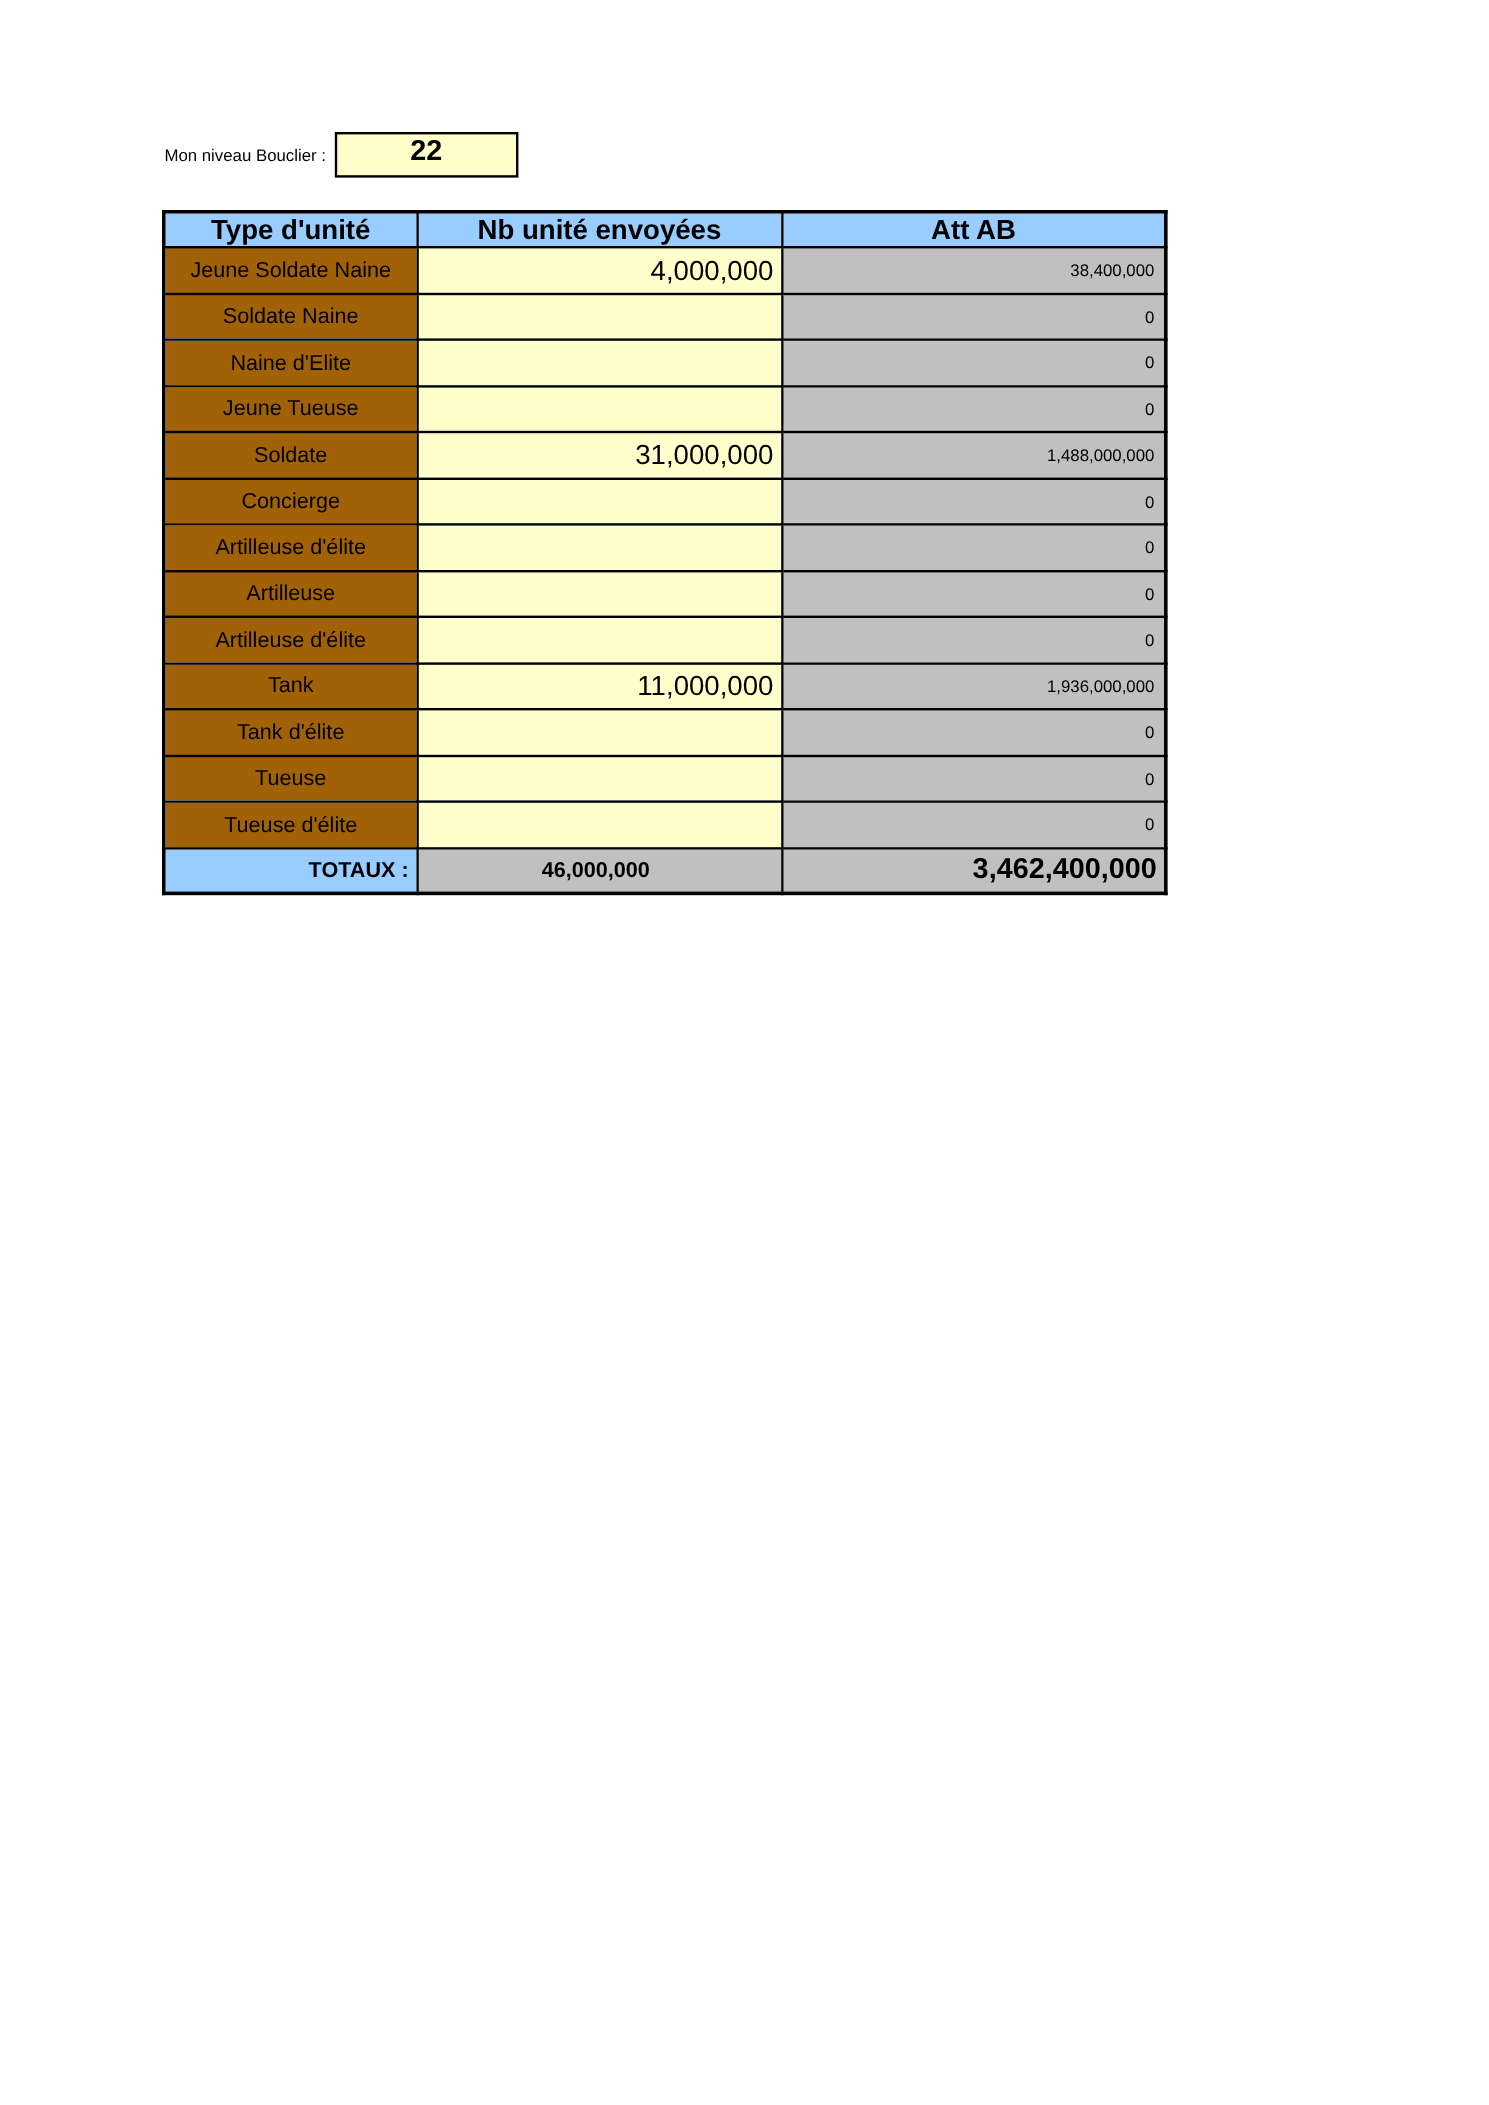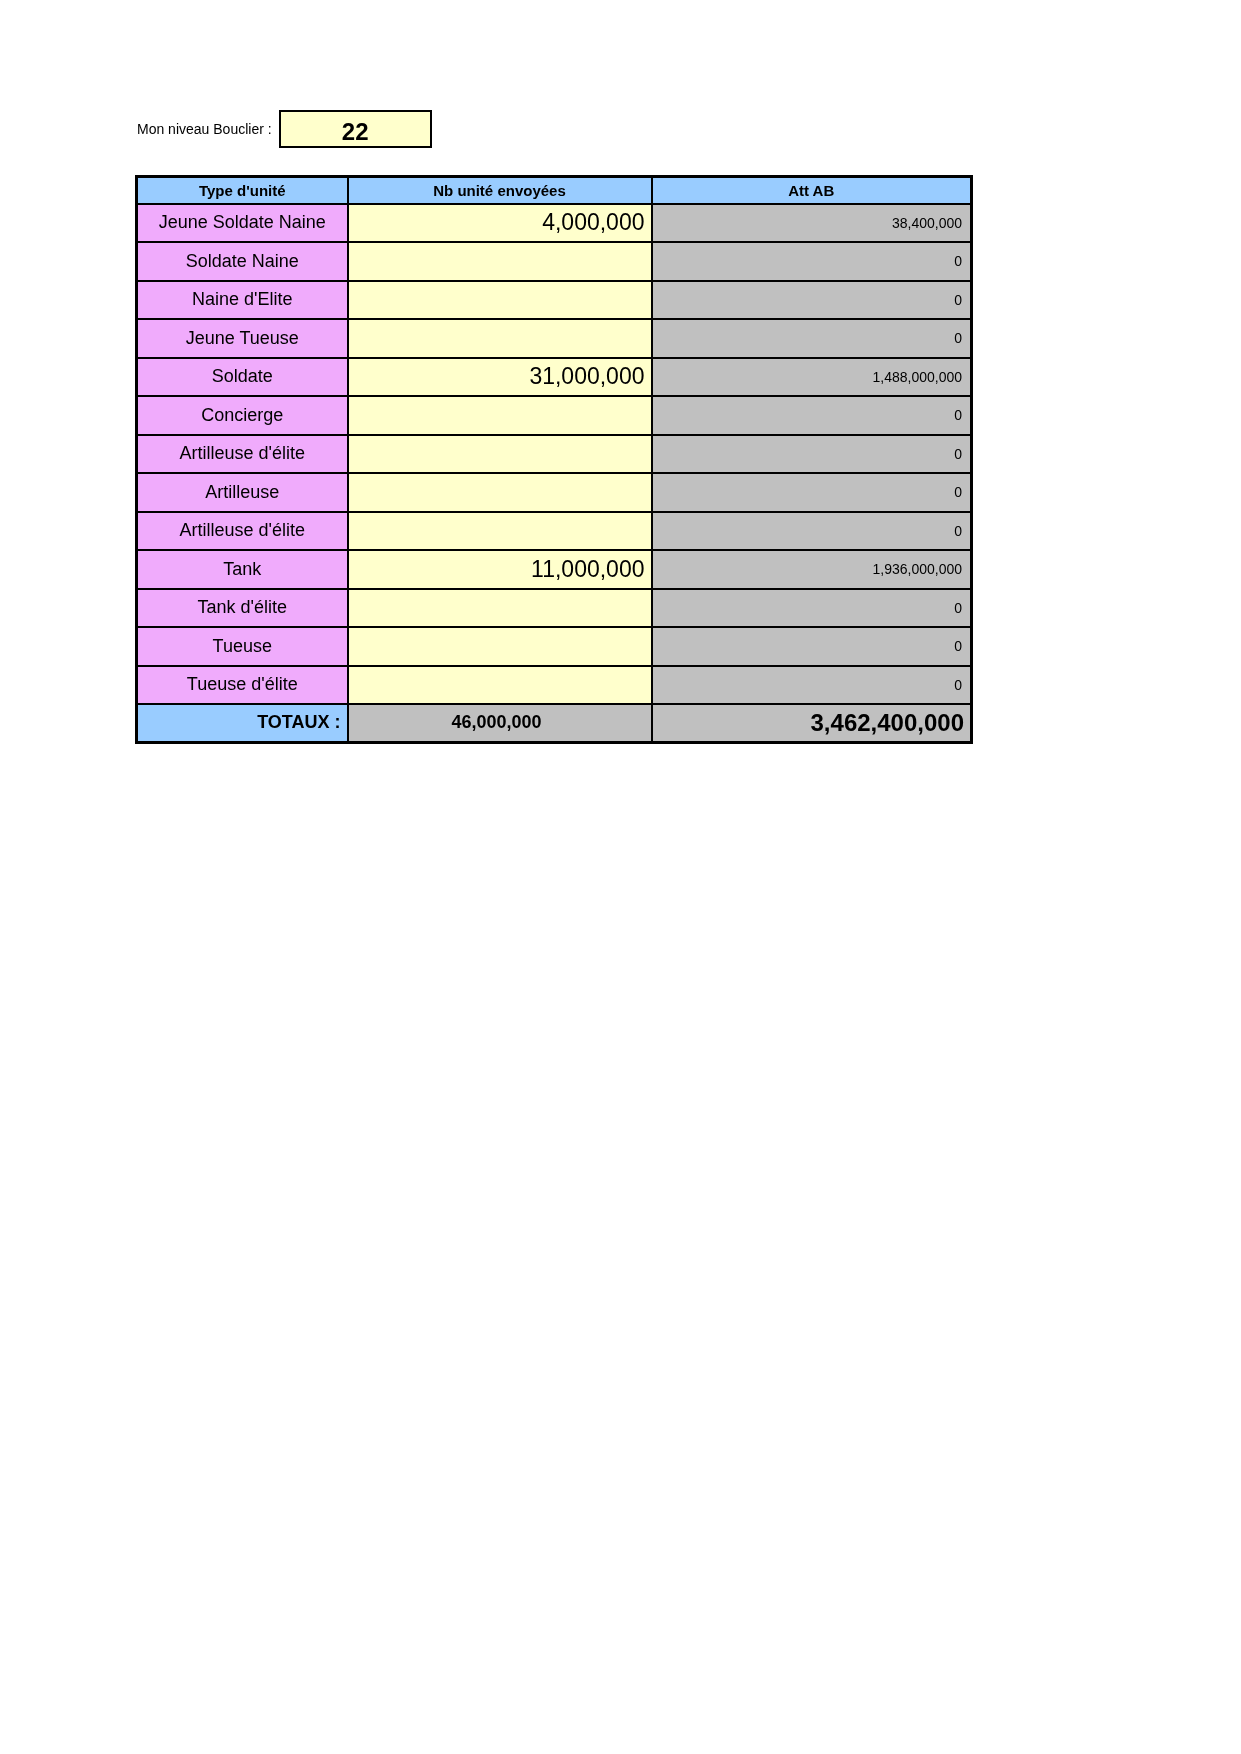--- a/index.html
+++ b/index.html
@@ -24,21 +24,21 @@
     font-size: 14px;
     margin-right: 7px;
     white-space: nowrap;
   }
   .shield-box {
     width: 153px;
     height: 38px;
     background: #FFFFCC;
     border: 2px solid #000000;
     display: flex;
-    align-items: flex-end;
+    align-items: flex-start;
     justify-content: center;
   }
   .shield-value {
     font-size: 24px;
     font-weight: bold;
   }
   table.unit-table {
     position: absolute;
     left: 135px;
     top: 175px;
@@ -51,26 +51,26 @@
     padding: 0;
     overflow: hidden;
     white-space: nowrap;
     vertical-align: middle;
   }
   .unit-table thead tr { height: 27px; }
   .unit-table tbody tr { height: 38.5px; }
   .unit-table tr.totals-row { height: 38px; }
   .unit-table th {
     background: #99CCFF;
-    font-size: 15px;
+    font-size: 23px;
     font-weight: bold;
     text-align: center;
   }
   td.cell-label {
-    background: #f0abfc;
+    background: #a16207;
     font-size: 18px;
     font-weight: normal;
     text-align: center;
   }
   td.cell-sent {
     background: #FFFFCC;
     font-size: 23px;
     font-weight: normal;
     text-align: right;
     padding-right: 6px;

